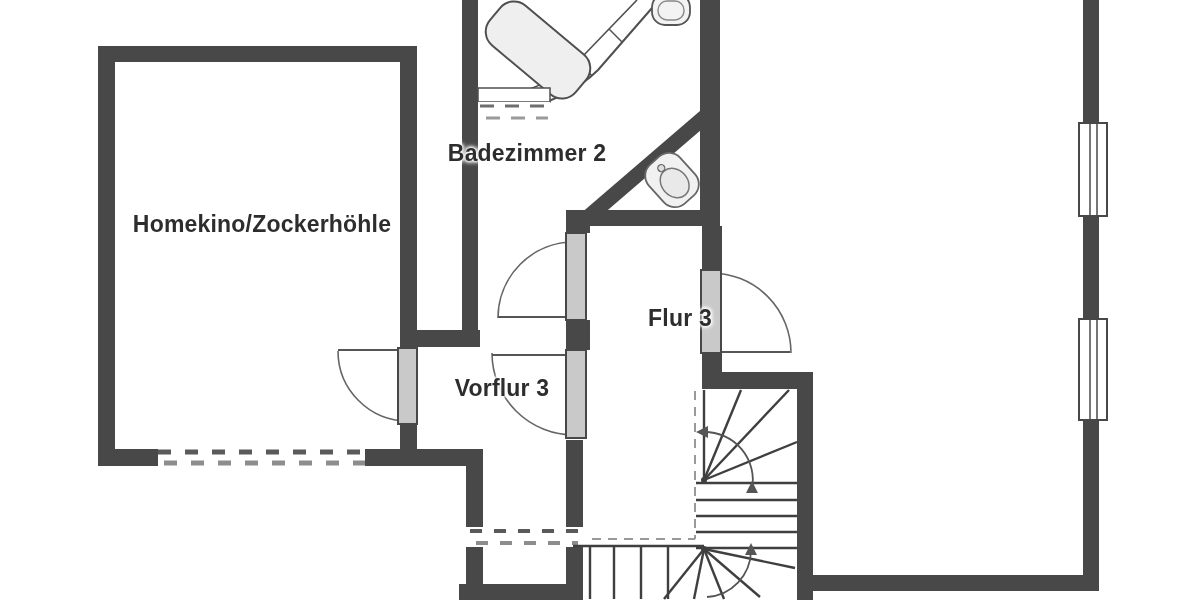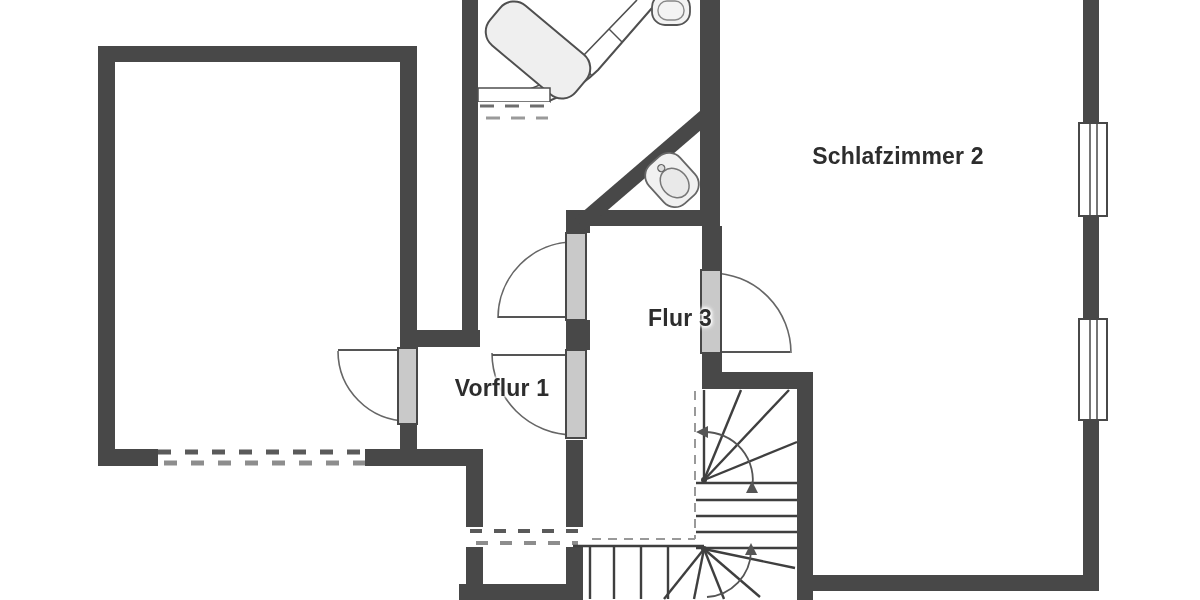--- a/index.html
+++ b/index.html
@@ -166,16 +166,17 @@
   </g>
   <g>
     <path d="M752,489 A48,48 0 0 0 704,432" fill="none" stroke="#555" stroke-width="1.8"></path>
     <path d="M707,597 A47,47 0 0 0 751,551" fill="none" stroke="#555" stroke-width="1.8"></path>
     <polygon points="696,432 708,426 708,438" fill="#555"></polygon>
     <polygon points="752,481 746,493 758,493" fill="#555"></polygon>
     <polygon points="751,543 745,555 757,555" fill="#555"></polygon>
   </g>
 </svg>
 
-  <div class="room-label" style="left:898px;top:156px;">Schlafzimmer 2</div>
+  <div class="room-label" style="left:262px;top:224px;">Homekino/Zockerhöhle</div>
+  <div class="room-label" style="left:527px;top:153px;">Badezimmer 2</div>
   <div class="room-label" style="left:636px;top:318px;margin-left:44px;">Flur 3</div>
-  <div class="room-label" style="left:502px;top:388px;">Vorflur 1</div>
+  <div class="room-label" style="left:502px;top:388px;">Vorflur 3</div>
 </div>
 
 </body></html>

